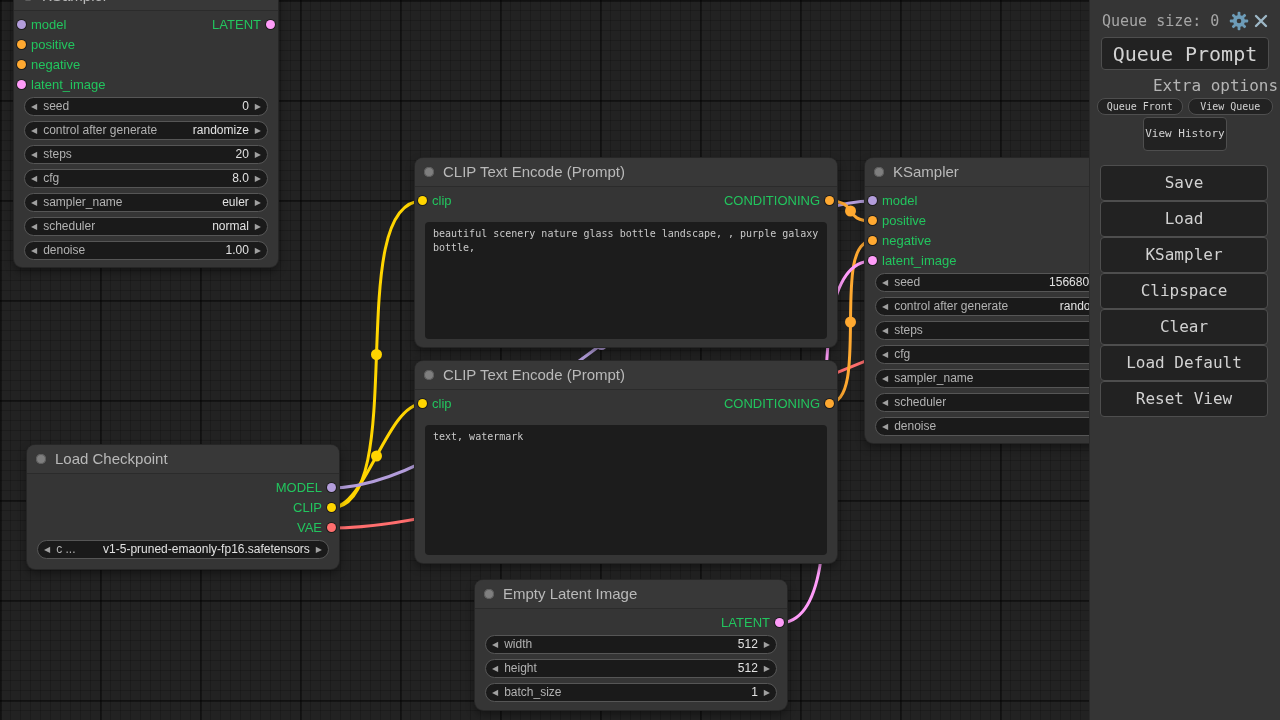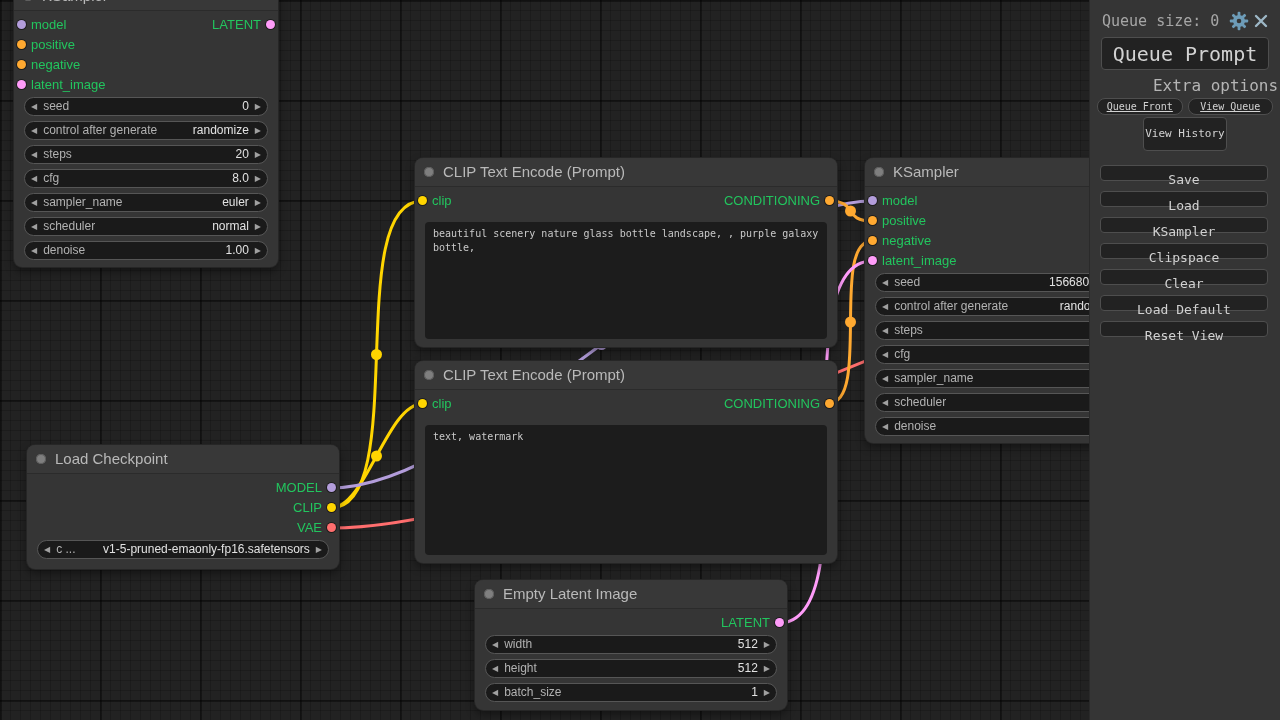--- a/index.html
+++ b/index.html
@@ -50,25 +50,25 @@
   .menu-row1 .qs{flex:1 1 auto;}
   .icon-btn{flex:0 0 auto;display:inline-flex;align-items:center;justify-content:center;
         width:22px;height:22px;cursor:pointer;}
   .mbtn{display:block;background:#222222;border:1px solid #4e4e4e;border-radius:4px;
         color:#d2d2d2;font-family:"DejaVu Sans Mono",monospace;text-align:center;cursor:pointer;}
   #queue-prompt{position:absolute;top:37px;left:11px;width:168px;height:33px;font-size:20px;}
   .extra-row{position:absolute;top:76px;left:0;width:100%;display:flex;align-items:center;
         justify-content:center;gap:20px;color:#b5b5b5;font-size:16px;margin-left:48px;}
   .checkbox{width:13px;height:13px;border:1px solid #8d8d8d;border-radius:2px;background:transparent;}
   .small-row{position:absolute;top:98px;left:7px;right:7px;display:flex;gap:5px;justify-content:center;}
-  .small-row .mbtn{flex:1 1 0;height:17px;font-size:10px;line-height:15px;border-radius:8px;padding:0;text-decoration:underline;}
+  .small-row .mbtn{flex:1 1 0;height:17px;font-size:10px;line-height:15px;border-radius:8px;padding:0;}
   #view-history{position:absolute;top:117px;left:53px;width:84px;height:34px;font-size:11px;
         line-height:1.35;padding:2px 0;}
   #menu-buttons{position:absolute;top:165px;left:10px;right:12px;}
-  #menu-buttons .mbtn{width:100%;height:16px;font-size:13px;line-height:26px;margin-bottom:10px;
+  #menu-buttons .mbtn{width:100%;height:36px;font-size:16px;line-height:26px;margin-bottom:0;
         box-sizing:border-box;}
 </style>
 </head>
 <body>
 
 <div id="canvas">
   <svg id="wires" width="1280" height="720">
       <path d="M 331 508 C 411.0507651431265 508, 341.9492348568735 201, 422 201" fill="none" stroke="#FFD500" stroke-width="3"></path>
       <circle cx="376.5" cy="354.5" r="5.5" fill="#FFD500"></circle>
       <path d="M 331 508 C 365.54797389138764 508, 387.45202610861236 404, 422 404" fill="none" stroke="#FFD500" stroke-width="3"></path>

